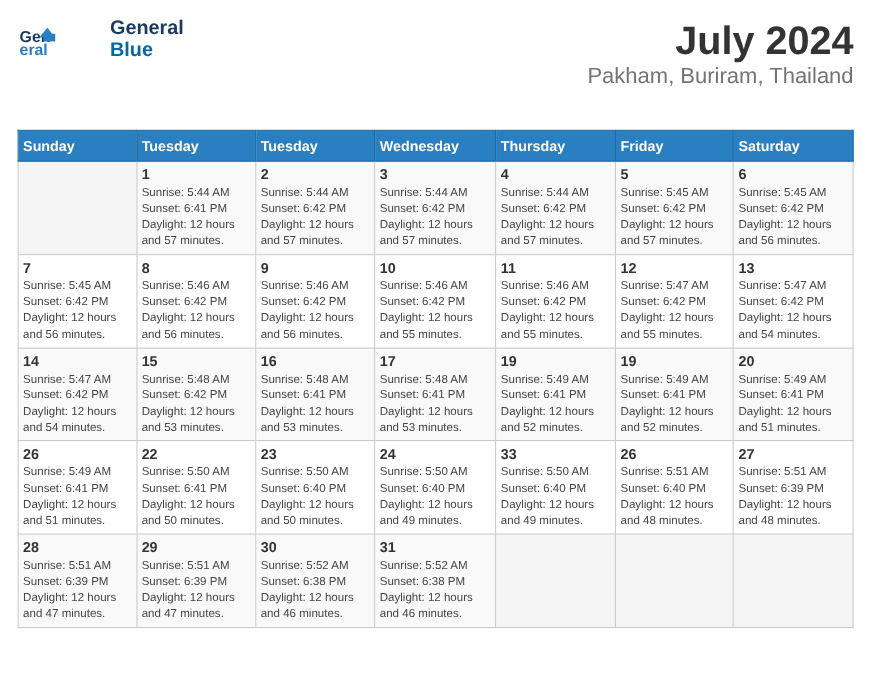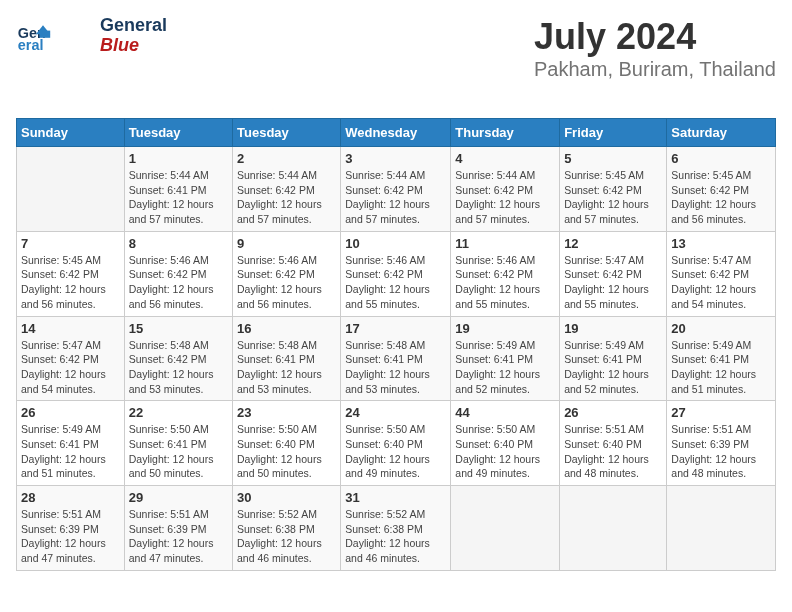--- a/index.html
+++ b/index.html
@@ -21,26 +21,26 @@
       align-items: center;
       gap: 4px;
     }
     .logo-text {
       font-size: 18px;
       font-weight: bold;
       color: #1a3a5c;
       line-height: 1.1;
       margin-left: 44px;
     }
-    .logo-blue { color: #b91c1c; font-style: italic; }
+    .logo-blue { color: #0369a1; }
     .logo-icon {
       width: 36px;
       height: 36px;
     }
-    .title-block { text-align: left; }
+    .title-block { text-align: right; }
     .month-title {
       font-size: 36px;
       font-weight: bold;
       color: #333;
     }
     .location {
       font-size: 20px;
       color: #737373;
     }
     table {
@@ -286,21 +286,21 @@
 and 50 minutes.</div>
         </td>
         <td>
           <div class="day-num">24</div>
           <div class="day-info" style="white-space: pre-line;">Sunrise: 5:50 AM
 Sunset: 6:40 PM
 Daylight: 12 hours
 and 49 minutes.</div>
         </td>
         <td>
-          <div class="day-num">44</div>
+          <div class="day-num">33</div>
           <div class="day-info" style="white-space: pre-line;">Sunrise: 5:50 AM
 Sunset: 6:40 PM
 Daylight: 12 hours
 and 49 minutes.</div>
         </td>
         <td>
           <div class="day-num">26</div>
           <div class="day-info" style="white-space: pre-line;">Sunrise: 5:51 AM
 Sunset: 6:40 PM
 Daylight: 12 hours

